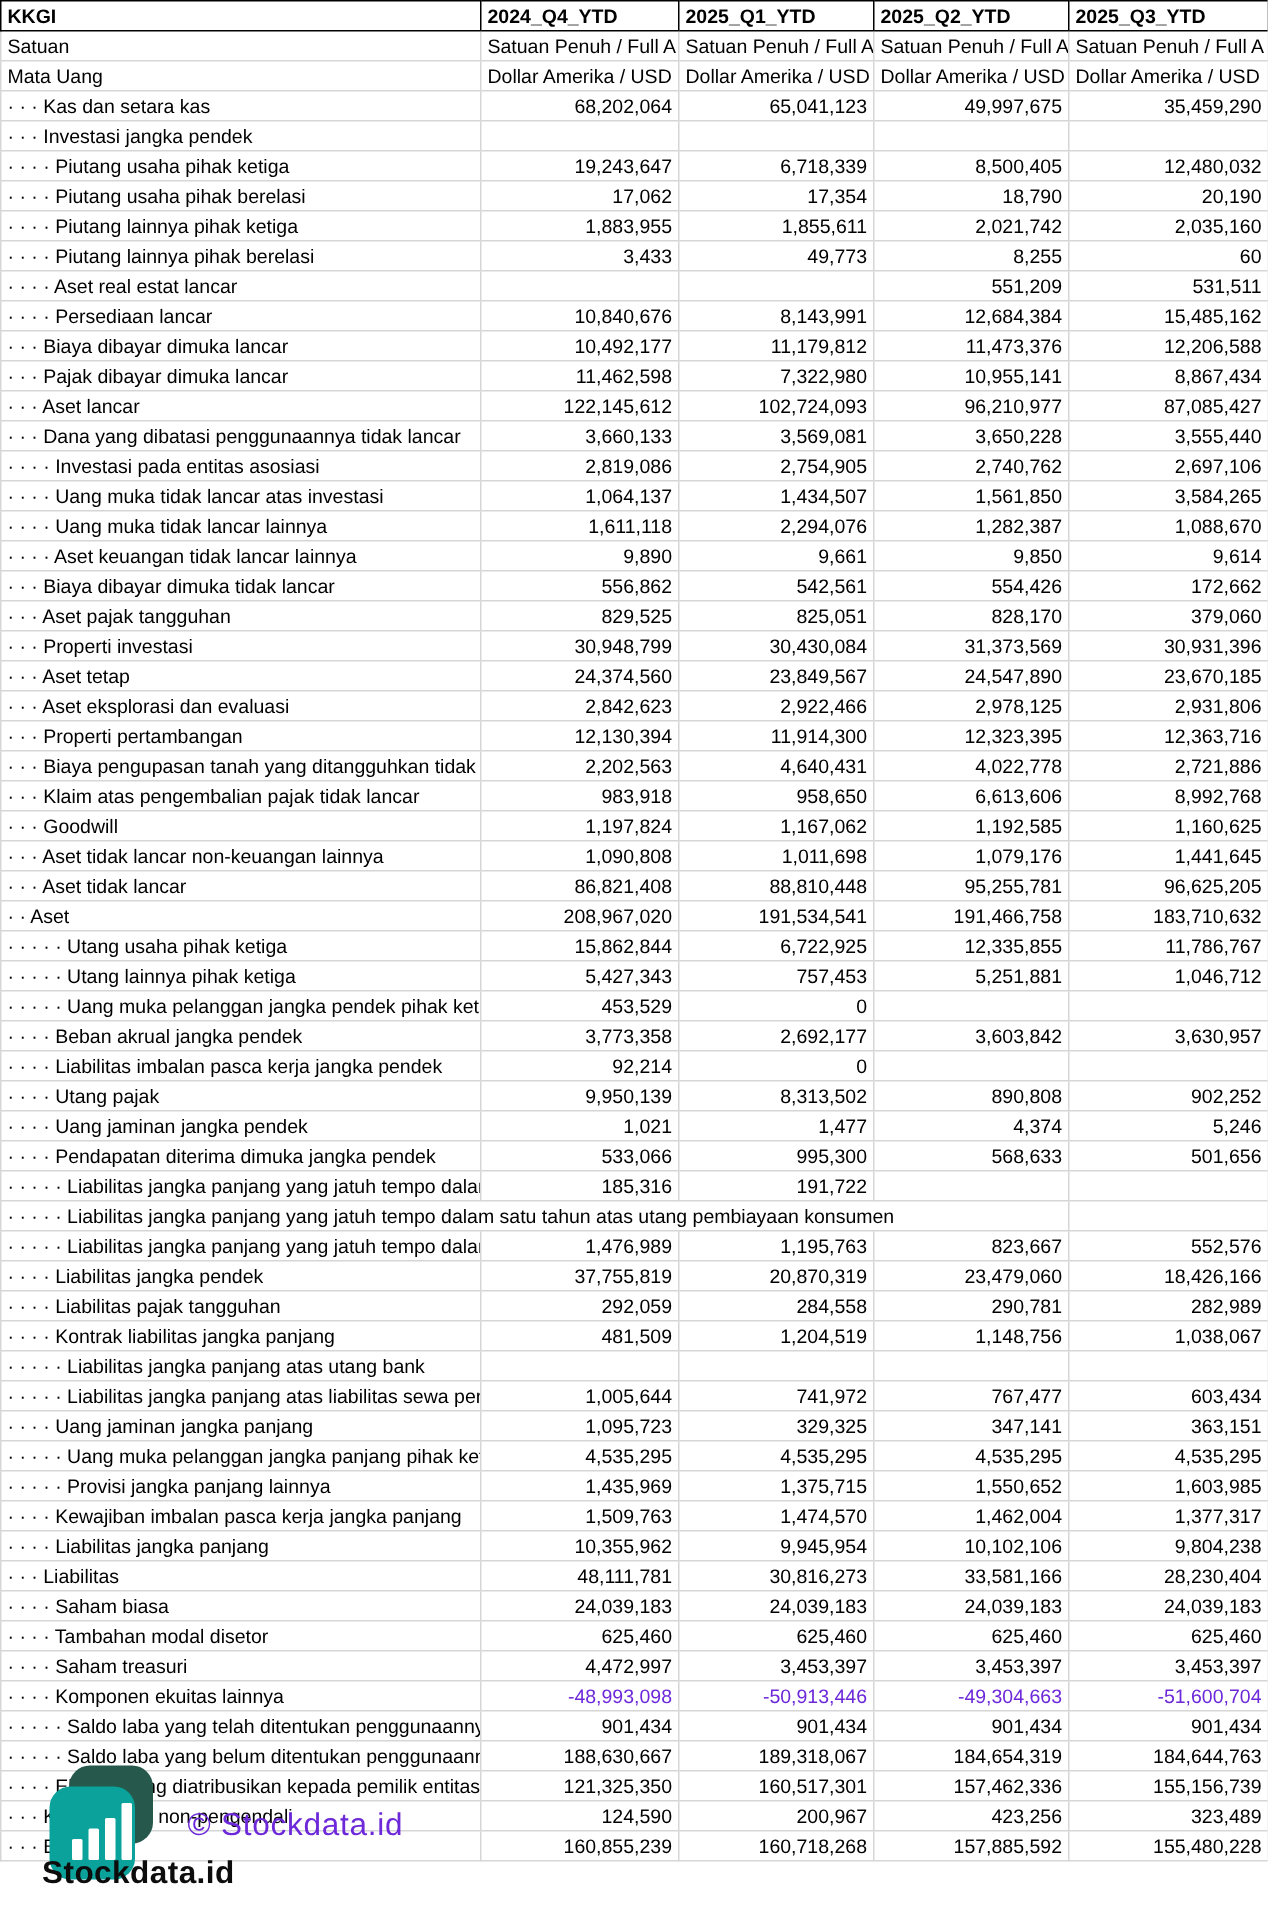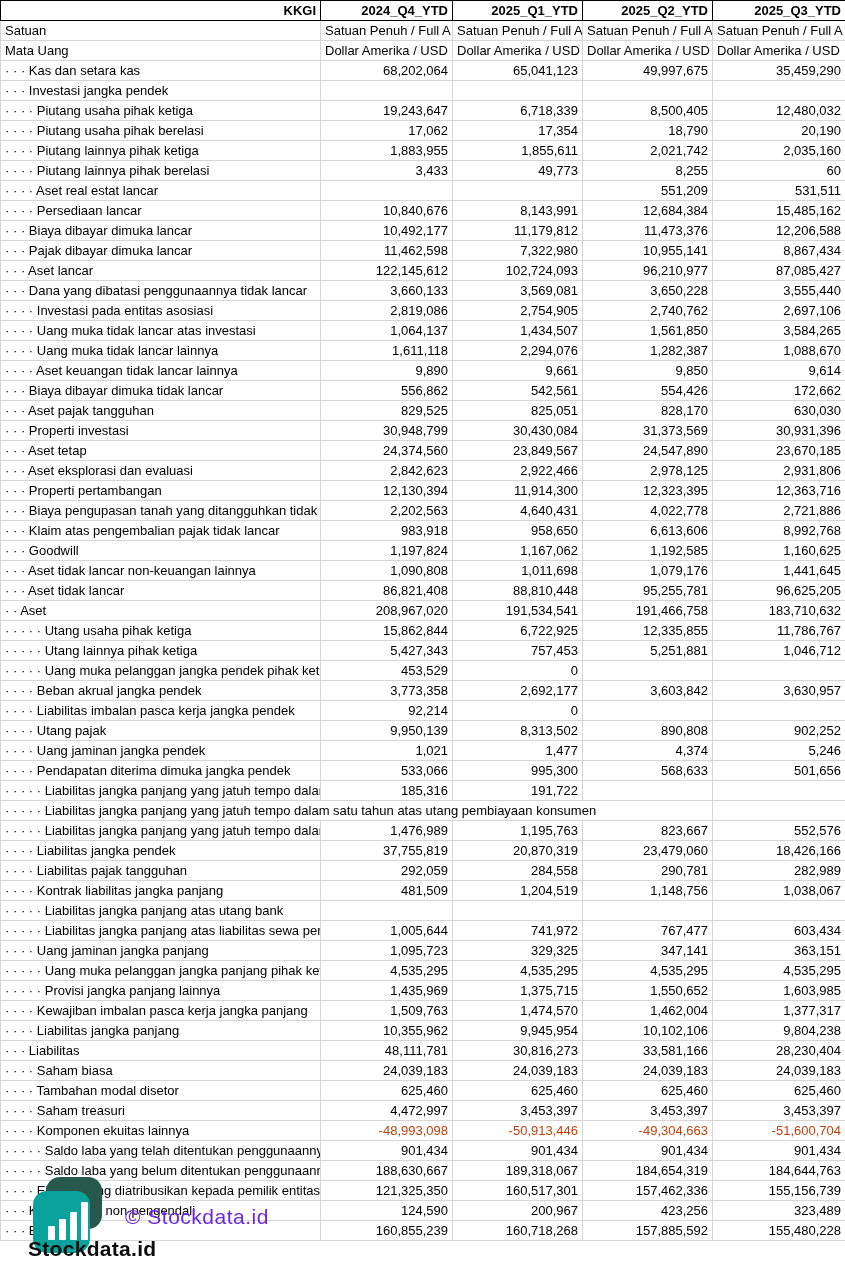--- a/index.html
+++ b/index.html
@@ -8,25 +8,25 @@
     width:845px; height:1281px; position:relative; overflow:hidden;
     background:#ffffff; color:#000;
     font-family:"Liberation Sans", sans-serif; font-size:13px;
   }
   table { border-collapse:collapse; table-layout:fixed; width:845px; }
   td, th {
     height:20px; padding:0 4px; overflow:hidden; white-space:nowrap;
     border:1px solid #d6d6d6; font-weight:normal; vertical-align:middle;
   }
   tr.hdr td {
-    border:1px solid #000; font-weight:bold; text-align:right; font-size:13px;
+    border:1px solid #000; font-weight:bold; text-align:left; font-size:13px;
   }
   td.lbl { text-align:left; }
   td.num { text-align:right; }
-  td.neg { color:#c2410c; }
+  td.neg { color:#6d28d9; }
   td.ovf { overflow:visible; }
   
   .wm-logo { position:absolute; left:33px; top:1177px; width:66px; height:77px; z-index:5; }
   .wm-sq-dark { position:absolute; left:13px; top:0; width:56px; height:52px; border-radius:14px; background:#26594C; }
   .wm-sq-teal { position:absolute; left:0; top:14px; width:57px; height:62px; border-radius:14px; background:#0AA29A; }
   .wm-bar { position:absolute; width:7px; background:#fff; border-radius:1px; }
   .wm-bar { top:auto; }
   .wm-bar1 { position:absolute; left:15px; bottom:14px; height:14px; }
   .wm-bar2 { position:absolute; left:26px; bottom:14px; height:21px; }
   .wm-bar3 { position:absolute; left:37px; bottom:14px; height:28px; }
@@ -190,21 +190,21 @@
         <td class="num">556,862</td>
         <td class="num">542,561</td>
         <td class="num">554,426</td>
         <td class="num">172,662</td>
       </tr>
       <tr>
         <td class="lbl">· · · Aset pajak tangguhan</td>
         <td class="num">829,525</td>
         <td class="num">825,051</td>
         <td class="num">828,170</td>
-        <td class="num">630,030</td>
+        <td class="num">379,060</td>
       </tr>
       <tr>
         <td class="lbl">· · · Properti investasi</td>
         <td class="num">30,948,799</td>
         <td class="num">30,430,084</td>
         <td class="num">31,373,569</td>
         <td class="num">30,931,396</td>
       </tr>
       <tr>
         <td class="lbl">· · · Aset tetap</td>

